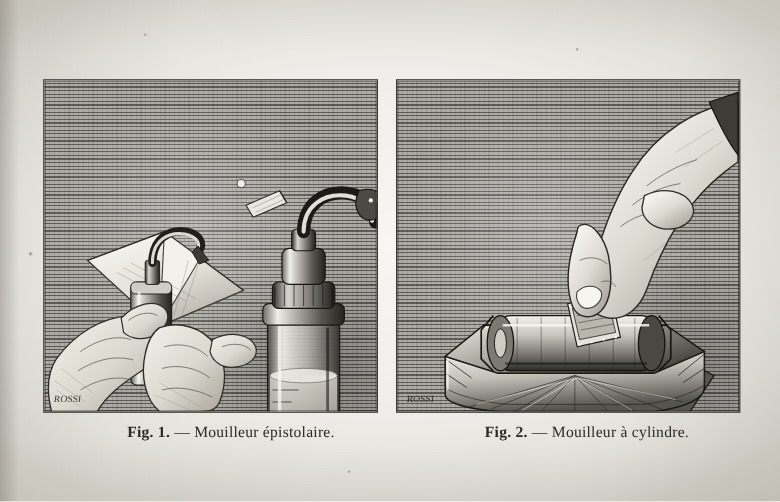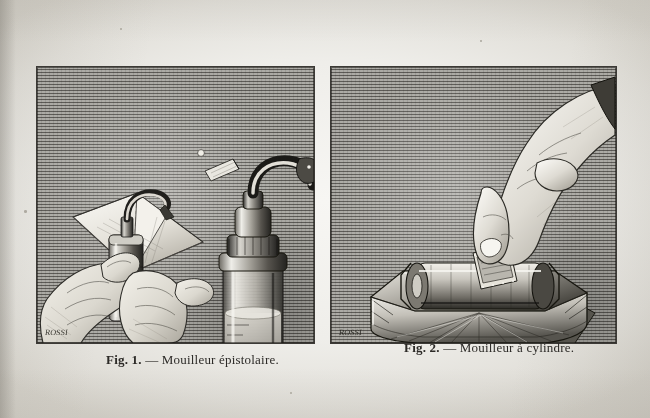--- a/index.html
+++ b/index.html
@@ -87,21 +87,21 @@
   
   .caption {
     position: absolute;
     font-family: "Liberation Serif", serif;
     font-size: 13px;
     color: #2c2a27;
     letter-spacing: 0.2px;
     white-space: nowrap;
   }
   #cap1 { left: 106px; top: 352px; }
-  #cap2 { left: 404px; top: 340px; text-align: center; }
+  #cap2 { left: 404px; top: 352px; text-align: center; }
   .caption .lead { font-weight: bold; }
 
   
   .signature {
     position: absolute;
     font-family: "Liberation Serif", serif;
     font-size: 8px;
     color: #16150f;
     transform: skewX(-8deg);
     opacity: 0.85;

